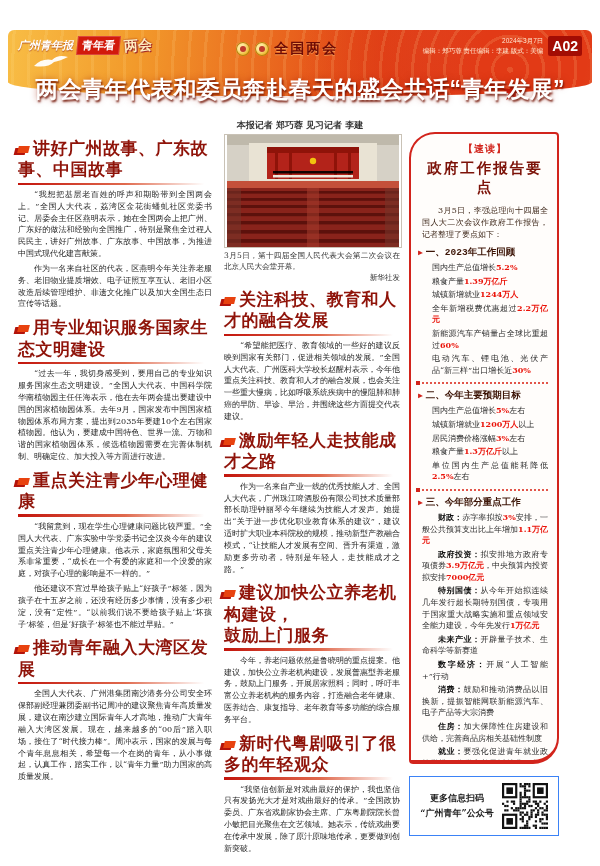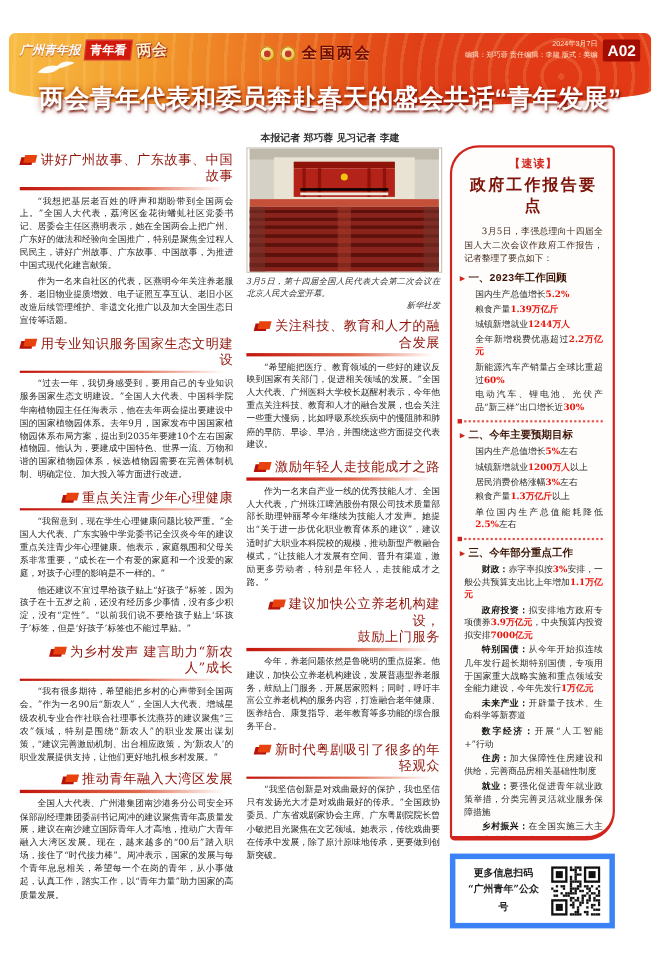--- a/index.html
+++ b/index.html
@@ -43,49 +43,49 @@
   .content{position:absolute;top:132px;left:18px;right:8px;bottom:0;display:flex;gap:9px;}
   .main{width:382px;}
   .lead{position:relative;margin:0 2px 7px 2px;padding:2px 12px;
     font-size:8.6px;line-height:1.62;font-weight:600;color:#222;text-align:justify;text-indent:2em;}
   .lead::before,.lead::after{content:"";position:absolute;top:0;bottom:0;width:4px;background:#c8170e;}
   .lead::before{left:0;} .lead::after{right:0;}
   .cols{display:flex;gap:12px;}
   .col-left{width:194px;}
   .col-mid{flex:1;}
   .article{margin-bottom:7px;}
-  .art-h{margin:6px 0 2px 0;text-align:right;font-size:12px;line-height:1.25;color:#8f1309;
-    font-weight:normal;letter-spacing:.5px;}
+  .art-h{margin:6px 0 2px 0;text-align:left;font-size:17px;line-height:1.25;color:#8f1309;
+    font-weight:bold;letter-spacing:.5px;}
   .flag{display:inline-block;width:11px;height:7px;margin-right:4px;background:#e8420f;
     transform:skewX(-14deg);box-shadow:-3px 2px 0 #b3130a;vertical-align:1px;}
   .h-underline{height:2.5px;margin:1px 0 4px 0;
     background:linear-gradient(90deg,#c3150c,#e06a4e 55%,rgba(224,106,78,0) 96%);}
   .bp{margin:0 0 3px 0;font-size:8px;line-height:1.48;text-align:justify;text-indent:2em;color:#262626;}
   
   .photo-wrap{margin:2px 0 6px 0;}
   .photo{width:100%;display:block;border:1px solid #c9c2b6;}
-  .caption{font-size:7.6px;line-height:1.45;color:#333;text-align:justify;margin-top:2px;font-style:italic;}
+  .caption{font-size:7.6px;line-height:1.45;color:#333;text-align:justify;margin-top:2px;}
   .credit{display:block;text-align:right;color:#333;}
   
   .side{width:150px;display:flex;flex-direction:column;}
   .sb-box{border:2px solid #d2241c;border-bottom-width:4px;border-radius:26px 4px 26px 4px;
     padding:8px 9px 6px 11px;height:612px;overflow:hidden;background:#fffdfb;}
   .sb-tag{text-align:center;color:#d2241c;font-weight:bold;font-size:10px;letter-spacing:1px;}
   .sb-title{text-align:center;color:#7c1208;font-weight:bold;font-size:14.5px;letter-spacing:2px;margin:3px 0 5px 0;}
   .sb-intro{font-size:8px;line-height:1.5;text-align:justify;text-indent:2em;color:#402a1c;margin-bottom:5px;}
   .sb-h{margin:4px 0 3px -4px;font-size:9.5px;font-weight:bold;color:#3c1406;font-family:Liberation Mono, monospace;}
   .sb-h .arr{color:#d2241c;font-size:8px;margin-right:3px;}
   .sb-item{margin:2px 0 2px 10px;font-size:8px;line-height:1.45;color:#2b2b2b;text-align:justify;}
   .sb-entry{margin:2px 0;font-size:8px;line-height:1.45;color:#2b2b2b;text-align:justify;text-indent:2em;}
   .sb-entry b{color:#111;}
   .num{color:#ea1309;font-weight:bold;}
   .sb-divider{border-top:2px dotted #e2554a;margin:6px 0 5px 0;position:relative;}
   .sb-divider::before{content:"";position:absolute;left:-6px;top:-3px;width:4px;height:4px;background:#d2241c;}
   
-  .qr-box{margin-top:12px;border:5px solid #3b82f6;padding:6px 8px;display:flex;align-items:center;
+  .qr-box{margin-top:12px;border:1px solid #3b82f6;padding:6px 8px;display:flex;align-items:center;
     justify-content:center;gap:8px;background:#fff;}
   .qr-label{font-size:9px;font-weight:bold;color:#222;line-height:1.7;text-align:center;}
   .qr{width:46px;height:46px;}
 </style>
 </head>
 <body>
 
 <div class="page">
 
   <div class="hdr">
@@ -131,25 +131,20 @@
             <section class="article">
               <h3 class="art-h"><span class="flag"></span>用专业知识服务国家生态文明建设</h3>
               <div class="h-underline"></div>
               <p class="bp">“过去一年，我切身感受到，要用自己的专业知识服务国家生态文明建设。”全国人大代表、中国科学院华南植物园主任任海表示，他在去年两会提出要建设中国的国家植物园体系。去年9月，国家发布中国国家植物园体系布局方案，提出到2035年要建10个左右国家植物园。他认为，要建成中国特色、世界一流、万物和谐的国家植物园体系，候选植物园需要在完善体制机制、明确定位、加大投入等方面进行改进。</p>
             </section>
             <section class="article">
               <h3 class="art-h"><span class="flag"></span>重点关注青少年心理健康</h3>
               <div class="h-underline"></div>
               <p class="bp">“我留意到，现在学生心理健康问题比较严重。”全国人大代表、广东实验中学党委书记全汉炎今年的建议重点关注青少年心理健康。他表示，家庭氛围和父母关系非常重要，“成长在一个有爱的家庭和一个没爱的家庭，对孩子心理的影响是不一样的。”</p>
               <p class="bp">他还建议不宜过早给孩子贴上“好孩子”标签，因为孩子在十五岁之前，还没有经历多少事情，没有多少积淀，没有“定性”。“以前我们说不要给孩子贴上‘坏孩子’标签，但是‘好孩子’标签也不能过早贴。”</p>
-            </section>
-            <section class="article">
-              <h3 class="art-h"><span class="flag"></span>为乡村发声 建言助力“新农人”成长</h3>
-              <div class="h-underline"></div>
-              <p class="bp">“我有很多期待，希望能把乡村的心声带到全国两会。”作为一名90后“新农人”，全国人大代表、增城星级农机专业合作社联合社理事长沈燕芬的建议聚焦“三农”领域，特别是围绕“新农人”的职业发展出谋划策，“建议完善激励机制、出台相应政策，为‘新农人’的职业发展提供支持，让他们更好地扎根乡村发展。”</p>
             </section>
             <section class="article">
               <h3 class="art-h"><span class="flag"></span>推动青年融入大湾区发展</h3>
               <div class="h-underline"></div>
               <p class="bp">全国人大代表、广州港集团南沙港务分公司安全环保部副经理兼团委副书记周冲的建议聚焦青年高质量发展，建议在南沙建立国际青年人才高地，推动广大青年融入大湾区发展。现在，越来越多的“00后”踏入职场，接住了“时代接力棒”。周冲表示，国家的发展与每个青年息息相关，希望每一个在岗的青年，从小事做起，认真工作，踏实工作，以“青年力量”助力国家的高质量发展。</p>
             </section>
           </div>
         <div class="col-mid">
           <div class="photo-wrap">
             <svg class="photo" viewBox="0 0 172 112" width="172" height="112">
@@ -231,20 +226,21 @@
             <p class="sb-item">居民消费价格涨幅<span class="num">3%</span>左右</p>
             <p class="sb-item">粮食产量<span class="num">1.3万亿斤</span>以上</p>
             <p class="sb-item">单位国内生产总值能耗降低<span class="num">2.5%</span>左右</p>
             <div class="sb-divider"></div>
             <h4 class="sb-h"><span class="arr">▶</span>三、今年部分重点工作</h4>
             <p class="sb-entry"><b>财政：</b>赤字率拟按<span class="num">3%</span>安排，一般公共预算支出比上年增加<span class="num">1.1万亿元</span></p>
             <p class="sb-entry"><b>政府投资：</b>拟安排地方政府专项债券<span class="num">3.9万亿元</span>，中央预算内投资拟安排<span class="num">7000亿元</span></p>
             <p class="sb-entry"><b>特别国债：</b>从今年开始拟连续几年发行超长期特别国债，专项用于国家重大战略实施和重点领域安全能力建设，今年先发行<span class="num">1万亿元</span></p>
             <p class="sb-entry"><b>未来产业：</b>开辟量子技术、生命科学等新赛道</p>
             <p class="sb-entry"><b>数字经济：</b>开展“人工智能+”行动</p>
+            <p class="sb-entry"><b>消费：</b>鼓励和推动消费品以旧换新，提振智能网联新能源汽车、电子产品等大宗消费</p>
             <p class="sb-entry"><b>住房：</b>加大保障性住房建设和供给，完善商品房相关基础性制度</p>
             <p class="sb-entry"><b>就业：</b>要强化促进青年就业政策举措，分类完善灵活就业服务保障措施</p>
             <p class="sb-entry"><b>乡村振兴：</b>在全国实施三大主粮生产成本和收入保险政策，加强充电桩、冷链物流、寄递配送设施建设</p>
             <p class="sb-entry"><b>城镇化：</b>稳步实施城市更新行动，推动解决老旧小区加装电梯、停车等难题</p>
             <p class="sb-entry"><b>教育：</b>开展基础教育扩优提质行动，推动学前教育普惠发展</p>
           </div>
 
       </div>
       <div class="qr-box">
         <div class="qr-label">

